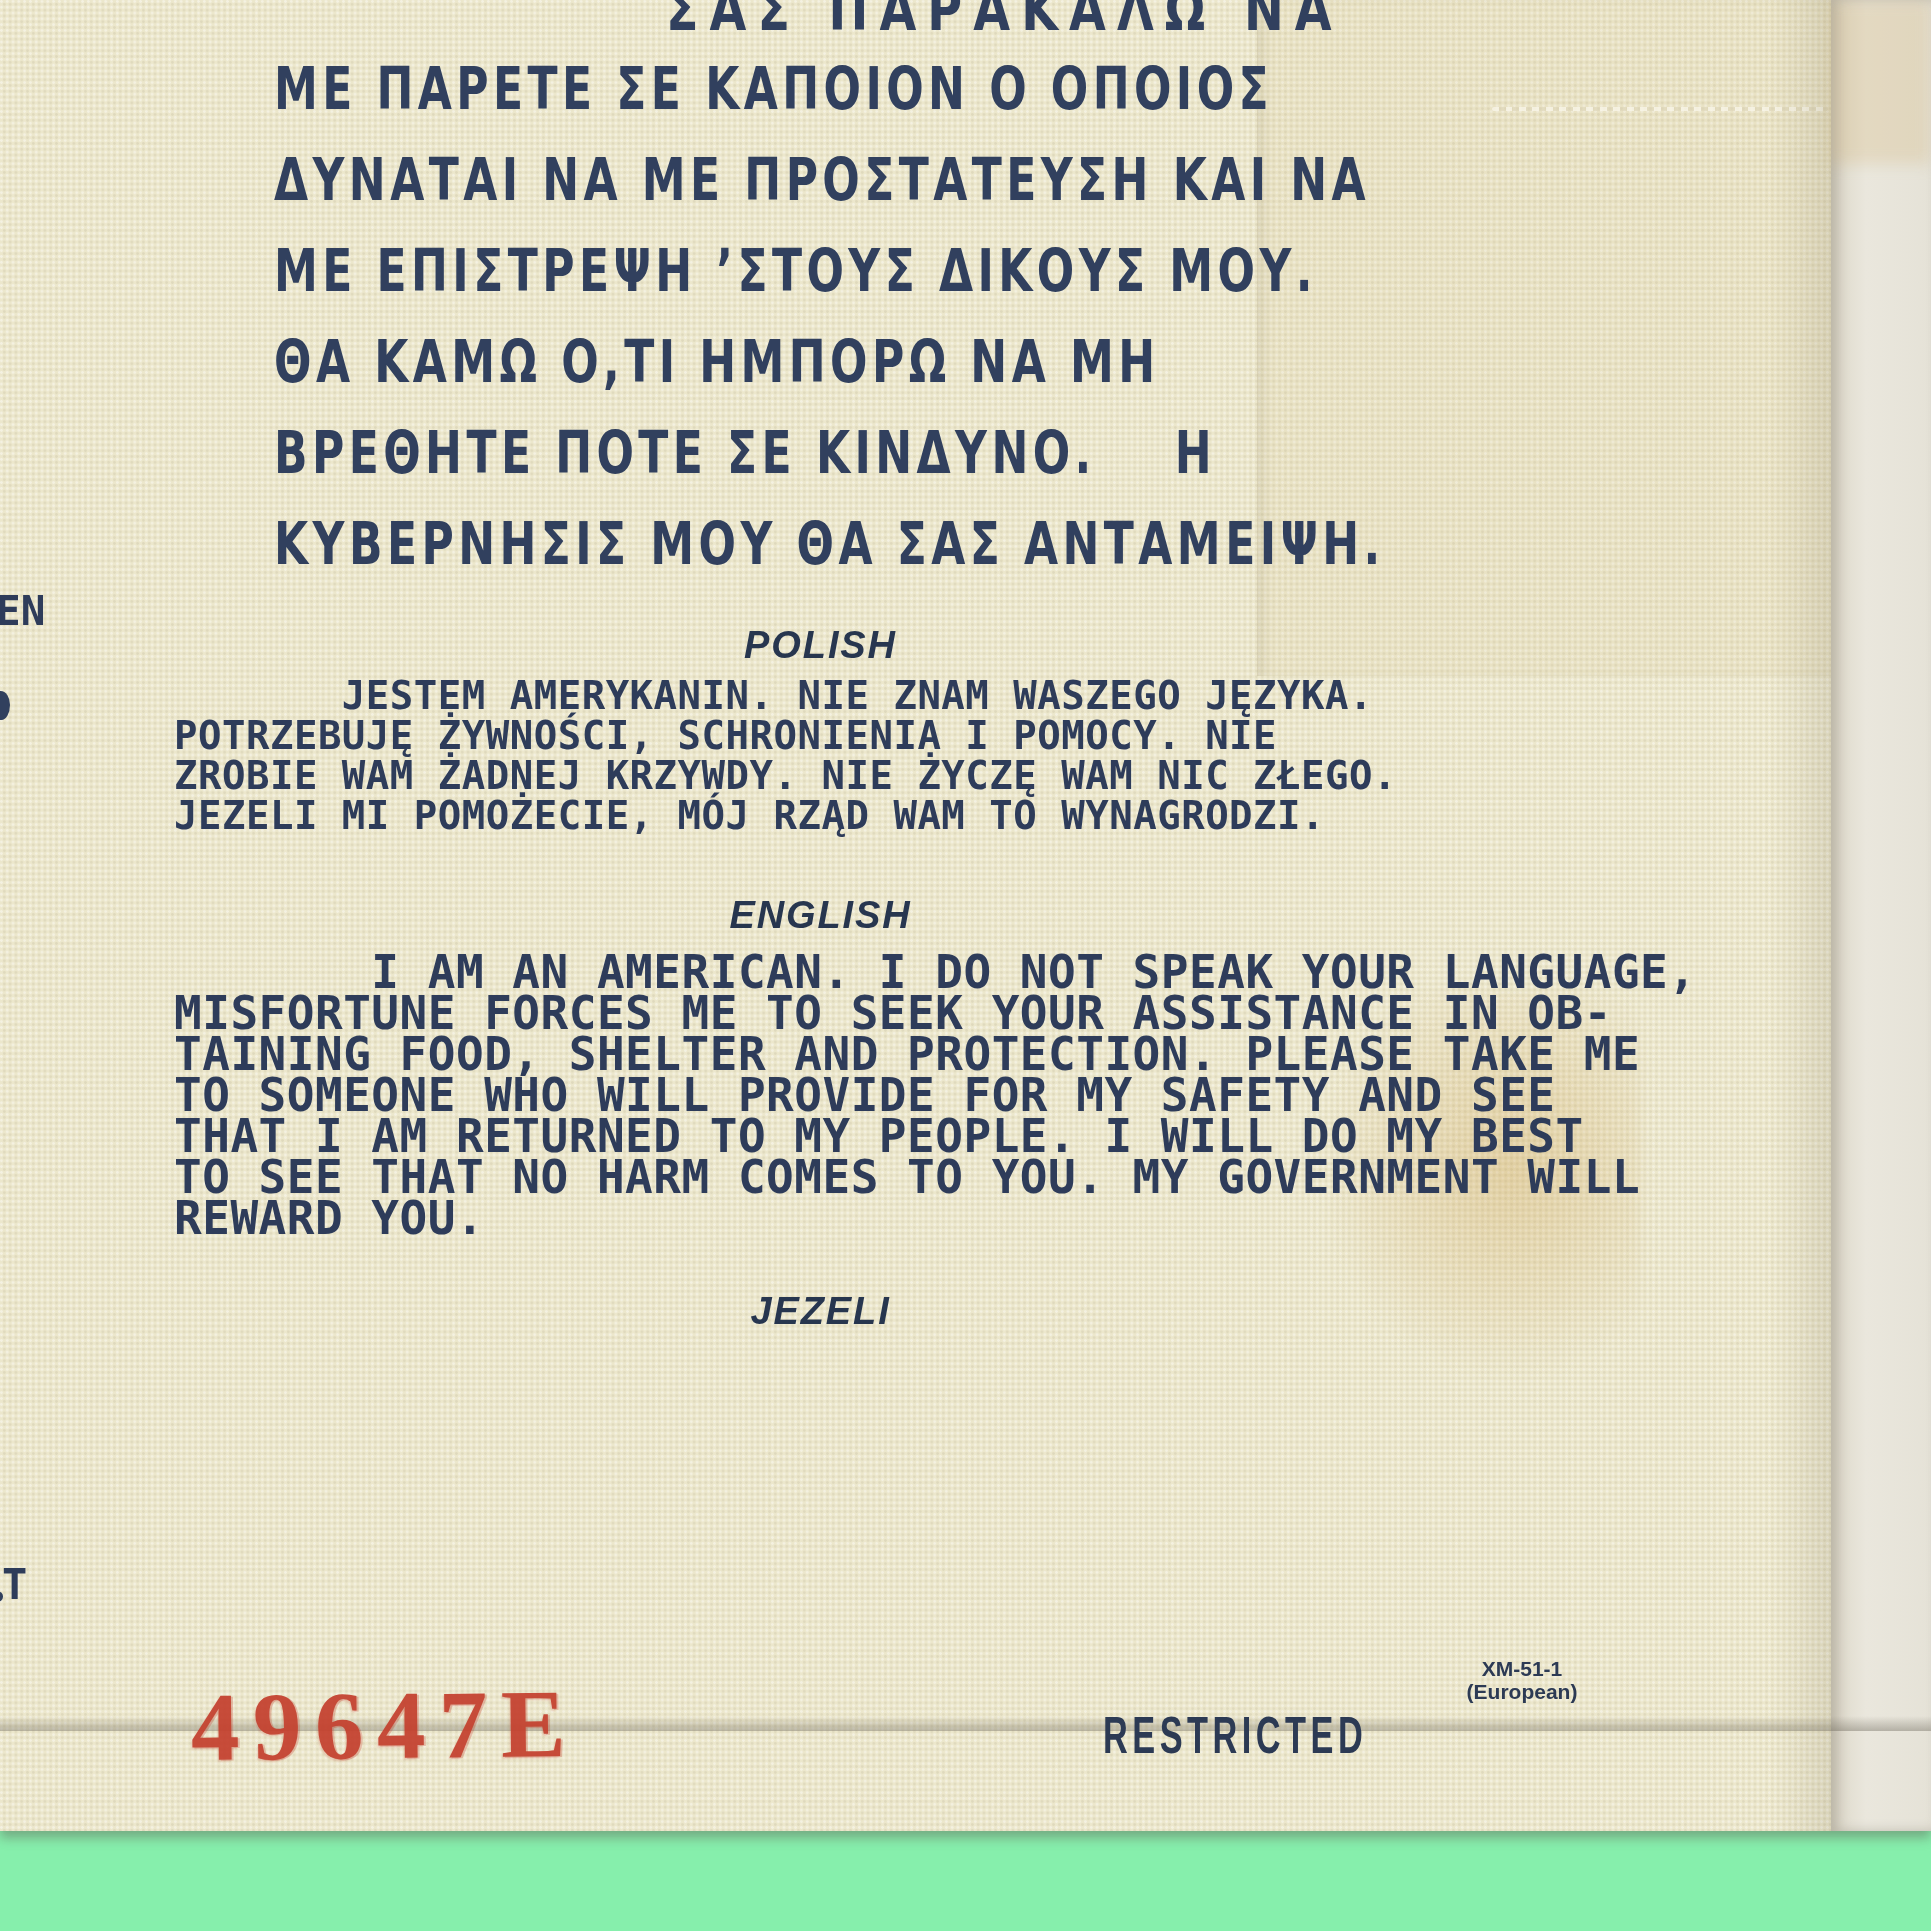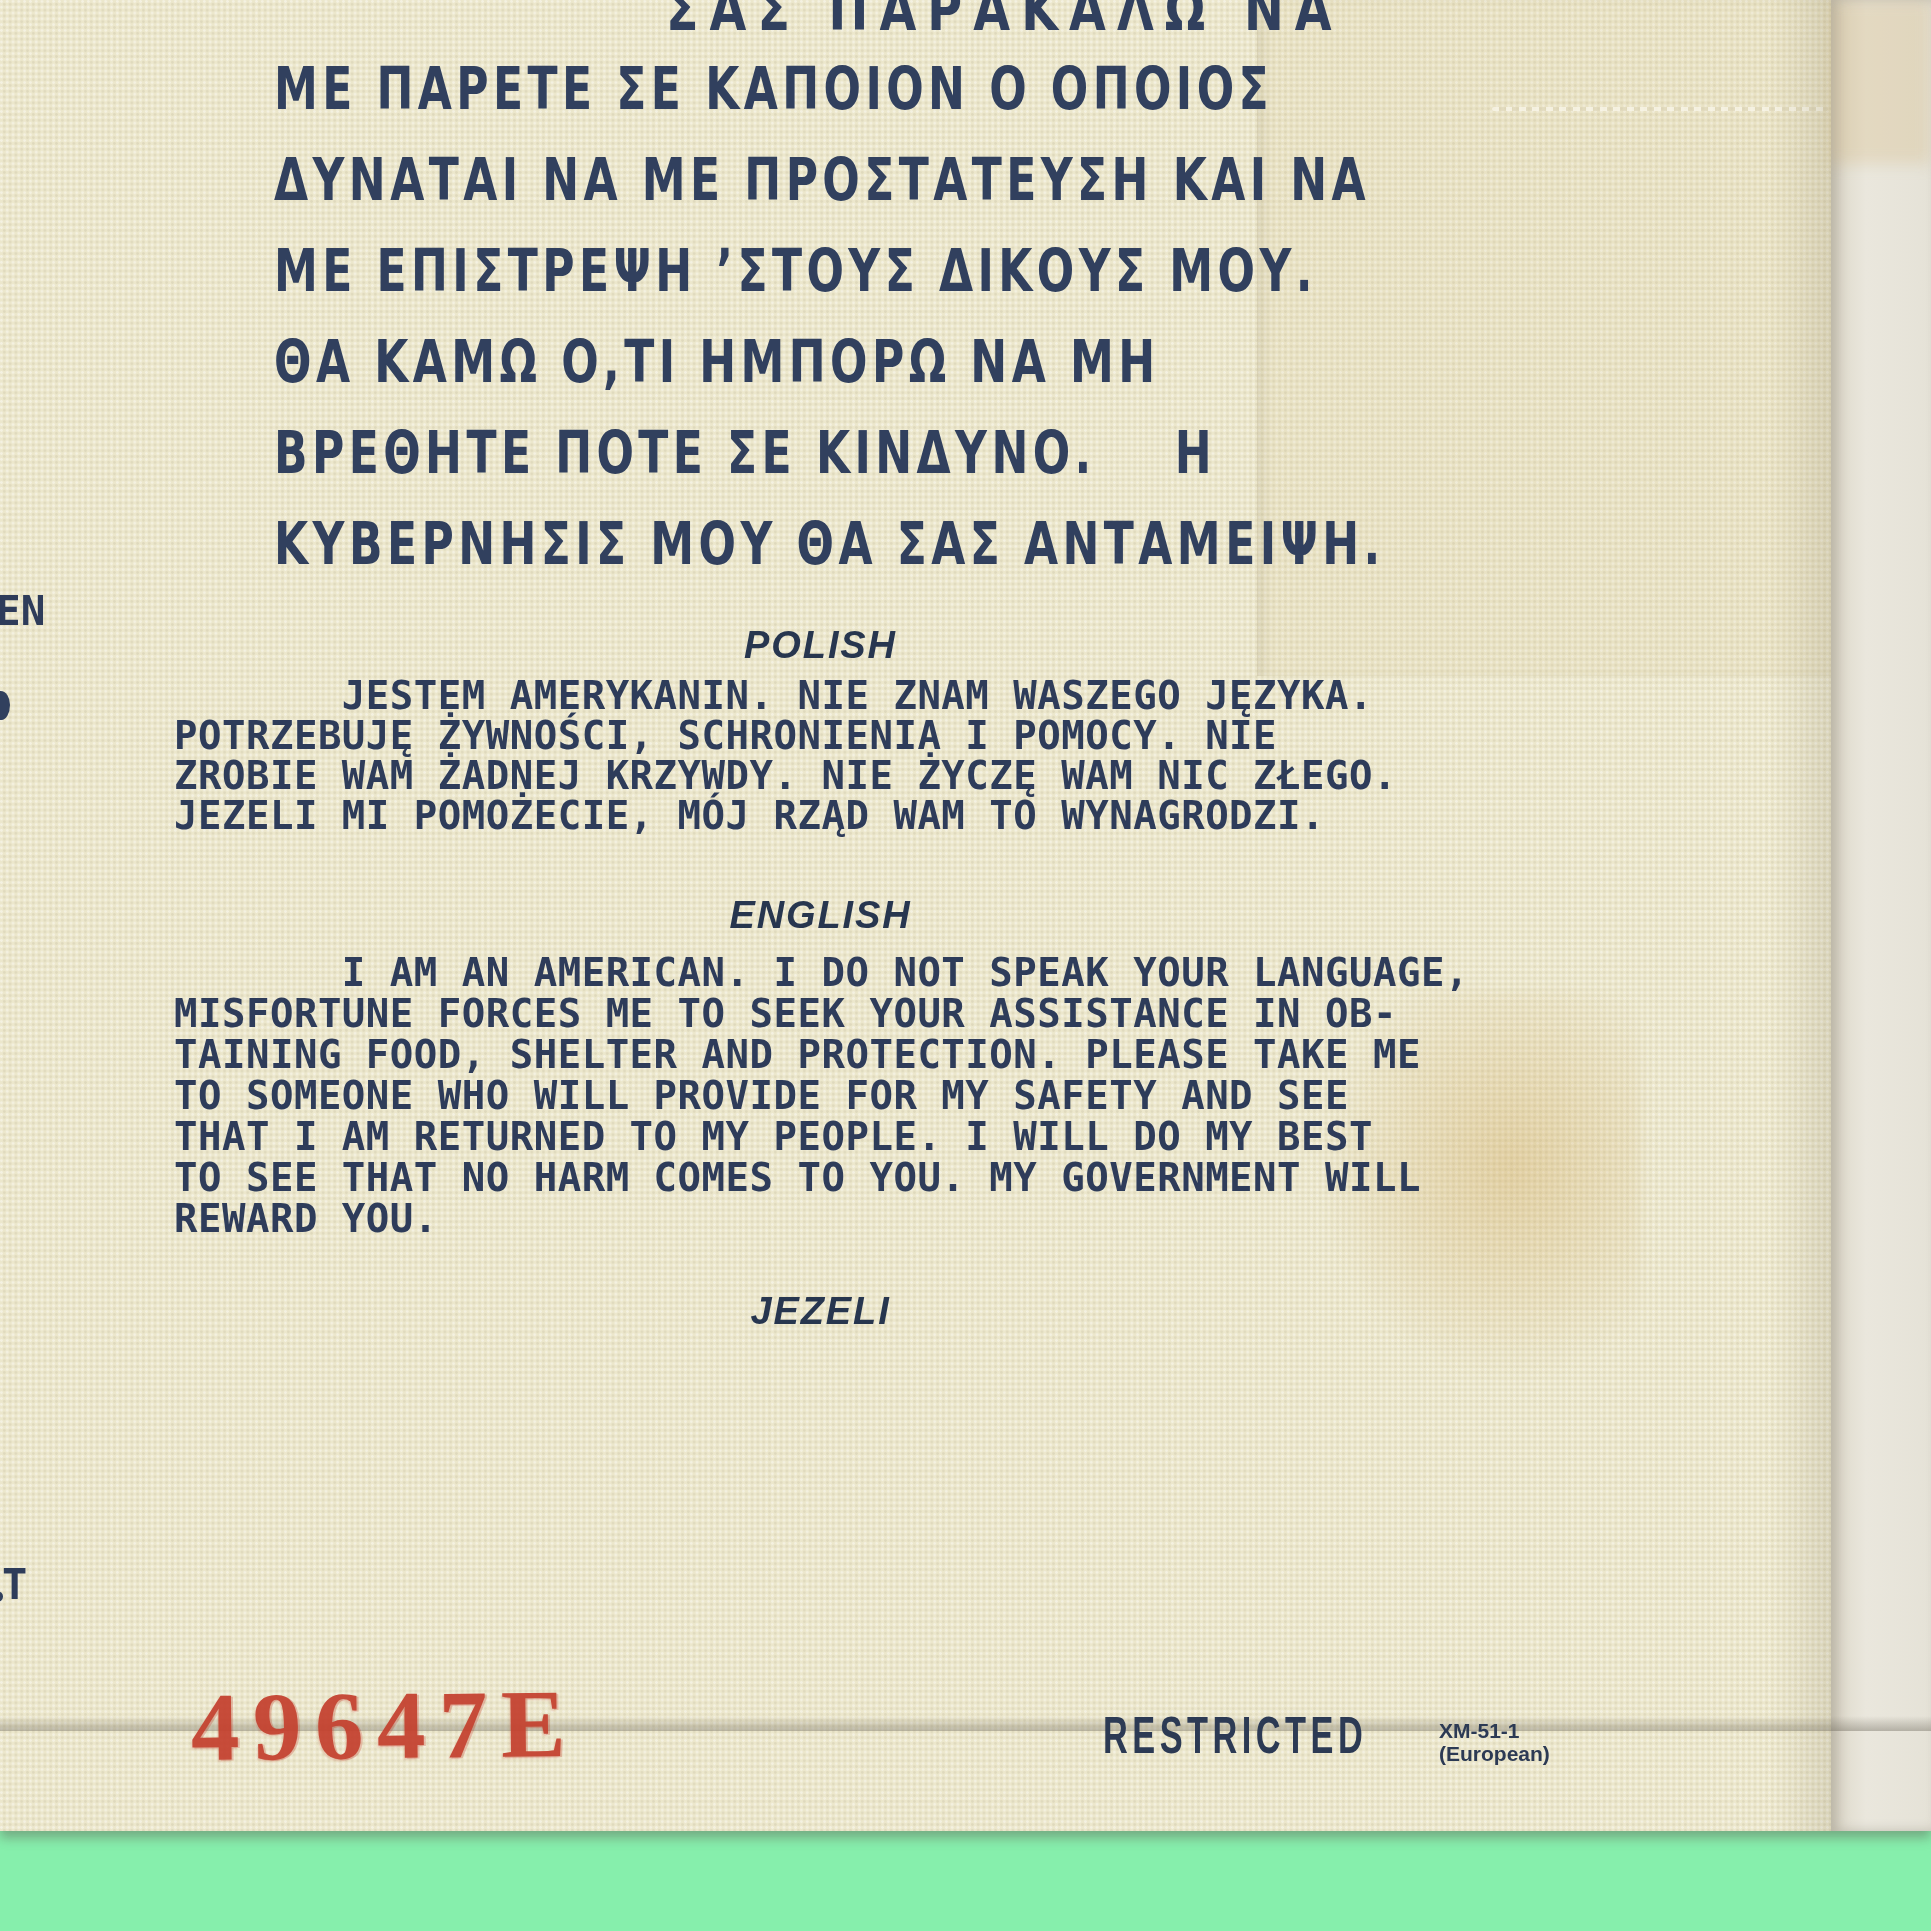--- a/index.html
+++ b/index.html
@@ -61,21 +61,21 @@
     transform:scaleX(0.76); transform-origin:left top;
   }
   .greek-block   { left:274px; top:44px; }
   .greek-partial { left:666px; top:-35px; letter-spacing:13.5px; transform:scaleX(0.82); }
 
   .typewriter {
     font-family:"DejaVu Sans Mono","Liberation Mono",monospace; font-weight:bold;
     color:#2e3c5a; white-space:pre;
   }
   .polish-block  { left:174px; top:676px;  font-size:39px; line-height:40px;  letter-spacing:0.5px; }
-  .english-block { left:174px; top:952px;  font-size:39px; line-height:41px;  letter-spacing:0.5px; }
+  .english-block { left:174px; top:952px;  font-size:46px; line-height:41px;  letter-spacing:0.5px; }
   .russian-block { left:133px; top:1344px; font-size:40px; line-height:98px; letter-spacing:0; }
 
   .section-heading {
     font-family:"Liberation Sans","DejaVu Sans",sans-serif; font-weight:bold; font-style:italic;
     color:#27364f; font-size:38px; letter-spacing:1.9px;
     left:386px; width:869px; text-align:center;
   }
   .heading-polish  { top:624px; }
   .heading-english { top:894px; }
   .heading-russian { top:1290px; }
@@ -87,21 +87,21 @@
     transform:rotate(-0.6deg); opacity:.93;
     text-shadow:1.9px 1px 0 rgba(196,64,46,.30), -1px 1.9px 1.9px rgba(196,64,46,.22);
   }
   .restricted {
     left:1103px; top:1705px;
     font-family:"Liberation Sans","DejaVu Sans",sans-serif; font-weight:bold;
     font-size:52px; letter-spacing:6.8px; color:#2c3a54;
     transform:scaleX(0.66); transform-origin:left top;
   }
   .form-number {
-    left:1439px; top:1719px; width:166px; white-space:pre;
+    left:1439px; top:1657px; width:166px; text-align:center; white-space:pre;
     font-family:"Liberation Sans","DejaVu Sans",sans-serif; font-weight:bold;
     font-size:21px; line-height:23px; color:#2c3a54;
   }
 
   .edge-frag {
     font-family:"DejaVu Sans Mono","Liberation Mono",monospace; font-weight:bold;
     color:#2e3c5a;
   }
   .frag-en { left:-3.9px; top:587px;  font-size:41px; }
   .frag-t  { left:1.9px;  top:1560px; font-size:42px; }

